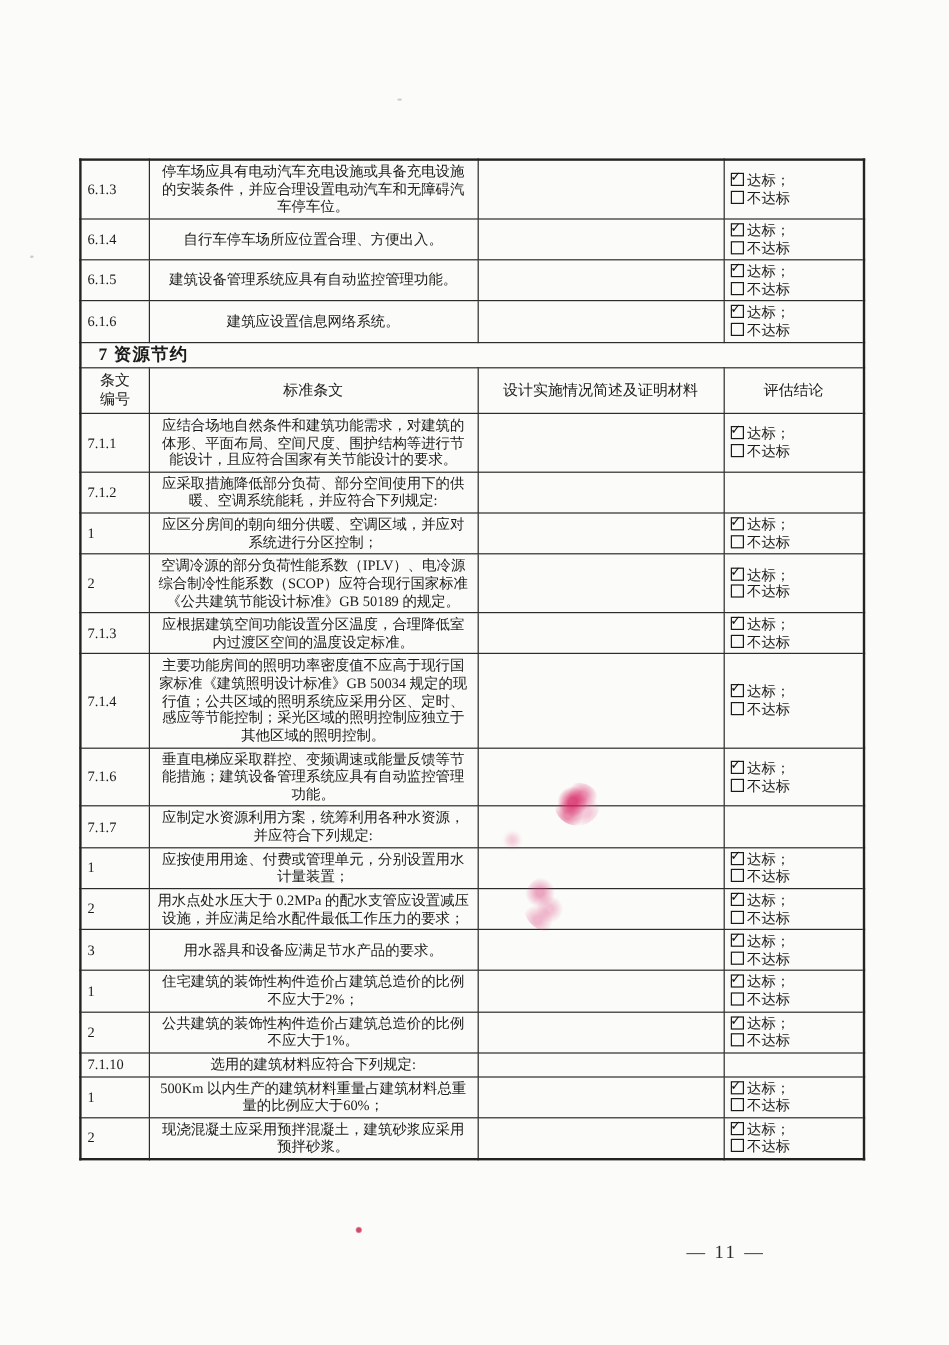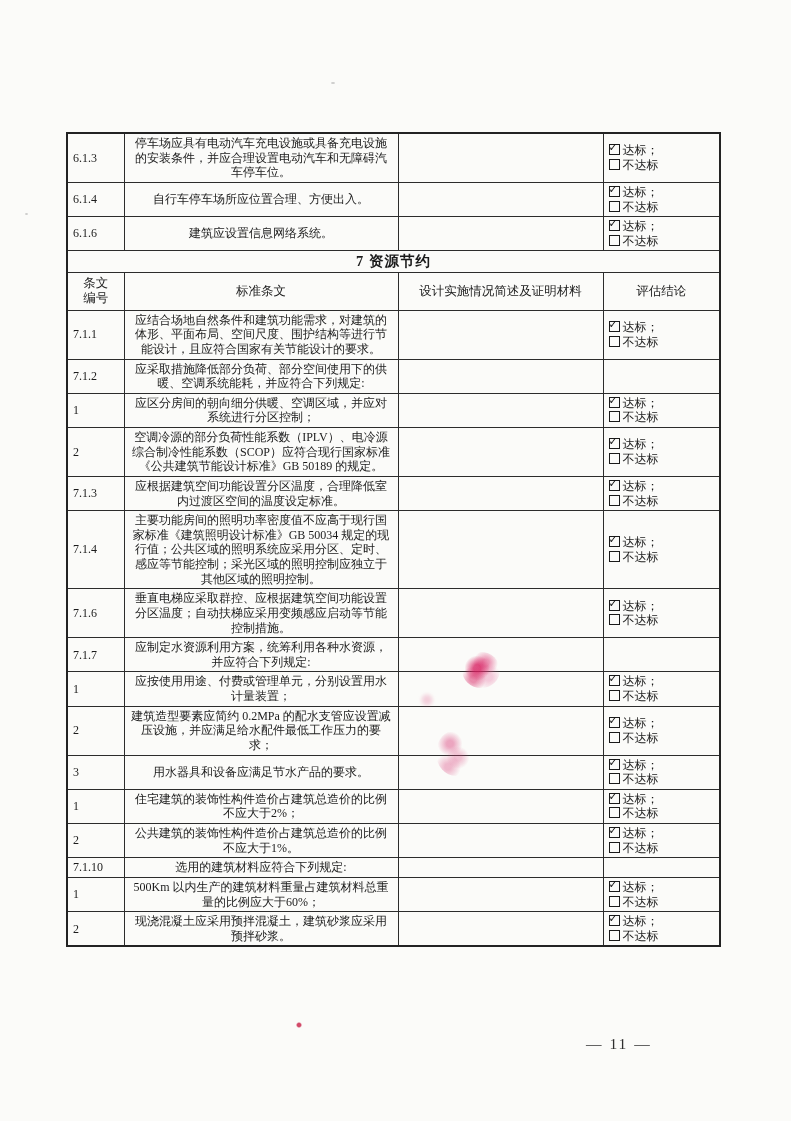--- a/index.html
+++ b/index.html
@@ -22,41 +22,41 @@
     font-size:12px;line-height:1.22;
     padding:2px 5px;
     vertical-align:middle;
     word-break:break-all;
   }
   td.c-id{font-size:12.5px;padding:2px 1px;}
   td.c-text{text-align:center;}
   td.c-design{}
   td.c-eval{padding:2px 4px;vertical-align:middle;}
   tr.section-row td{
-    text-align:center;font-weight:bold;font-size:14.5px;
+    text-align:left;font-weight:bold;font-size:14.5px;
     padding:1px 14px;line-height:1.3;letter-spacing:1px;
   }
   tr.header-row th{
     text-align:center;font-weight:normal;font-size:12.5px;
     white-space:pre-line;padding:3px 2px;
   }
   .eval-line{white-space:nowrap;}
   .cb{
     display:inline-block;width:9px;height:9px;
     border:1px solid #1a1a1a;
     margin-right:3px;vertical-align:-1px;position:relative;
   }
   .cb.checked::before{
     content:"\2713";
     position:absolute;left:-1px;top:-4px;
     font-size:11px;font-weight:bold;
     font-family:"DejaVu Sans",sans-serif;color:#111;
   }
   .page-number{
-    position:absolute;left:586px;top:1035px;
+    position:absolute;left:572px;top:1035px;
     font-size:15.5px;color:#2e2e2e;letter-spacing:2px;
   }
   .smudge{position:absolute;pointer-events:none;border-radius:50%;}
   .smudge.s1{
     left:462px;top:652px;width:38px;height:36px;
     background:
       radial-gradient(circle at 40% 45%, rgba(214,30,95,.75) 0 12%, rgba(214,30,95,0) 42%),
       radial-gradient(circle at 62% 30%, rgba(222,60,120,.55) 0 10%, rgba(222,60,120,0) 36%),
       radial-gradient(circle at 30% 75%, rgba(214,30,95,.5) 0 9%, rgba(214,30,95,0) 33%),
       radial-gradient(circle at 70% 70%, rgba(230,110,160,.35) 0 10%, rgba(230,110,160,0) 35%);
@@ -99,20 +99,29 @@
           <td class="c-text">停车场应具有电动汽车充电设施或具备充电设施的安装条件，并应合理设置电动汽车和无障碍汽车停车位。</td>
           <td class="c-design"></td>
           <td class="c-eval">
             <div class="eval-line"><span class="cb checked"></span><span>达标；</span></div>
             <div class="eval-line"><span class="cb"></span><span>不达标</span></div>
           </td>
         </tr>
         <tr>
           <td class="c-id">6.1.4</td>
           <td class="c-text">自行车停车场所应位置合理、方便出入。</td>
+          <td class="c-design"></td>
+          <td class="c-eval">
+            <div class="eval-line"><span class="cb checked"></span><span>达标；</span></div>
+            <div class="eval-line"><span class="cb"></span><span>不达标</span></div>
+          </td>
+        </tr>
+        <tr>
+          <td class="c-id">6.1.5</td>
+          <td class="c-text">建筑设备管理系统应具有自动监控管理功能。</td>
           <td class="c-design"></td>
           <td class="c-eval">
             <div class="eval-line"><span class="cb checked"></span><span>达标；</span></div>
             <div class="eval-line"><span class="cb"></span><span>不达标</span></div>
           </td>
         </tr>
         <tr>
           <td class="c-id">6.1.6</td>
           <td class="c-text">建筑应设置信息网络系统。</td>
           <td class="c-design"></td>
@@ -181,21 +190,21 @@
           <td class="c-id">7.1.4</td>
           <td class="c-text">主要功能房间的照明功率密度值不应高于现行国家标准《建筑照明设计标准》GB 50034 规定的现行值；公共区域的照明系统应采用分区、定时、感应等节能控制；采光区域的照明控制应独立于其他区域的照明控制。</td>
           <td class="c-design"></td>
           <td class="c-eval">
             <div class="eval-line"><span class="cb checked"></span><span>达标；</span></div>
             <div class="eval-line"><span class="cb"></span><span>不达标</span></div>
           </td>
         </tr>
         <tr>
           <td class="c-id">7.1.6</td>
-          <td class="c-text">垂直电梯应采取群控、应根据建筑空间功能设置分区温度；自动扶梯应采用变频感应启动等节能控制措施。</td>
+          <td class="c-text">垂直电梯应采取群控、变频调速或能量反馈等节能措施；建筑设备管理系统应具有自动监控管理功能。</td>
           <td class="c-design"></td>
           <td class="c-eval">
             <div class="eval-line"><span class="cb checked"></span><span>达标；</span></div>
             <div class="eval-line"><span class="cb"></span><span>不达标</span></div>
           </td>
         </tr>
         <tr>
           <td class="c-id">7.1.7</td>
           <td class="c-text">应制定水资源利用方案，统筹利用各种水资源，并应符合下列规定:</td>
           <td class="c-design"></td>
@@ -205,21 +214,21 @@
           <td class="c-id">1</td>
           <td class="c-text">应按使用用途、付费或管理单元，分别设置用水计量装置；</td>
           <td class="c-design"></td>
           <td class="c-eval">
             <div class="eval-line"><span class="cb checked"></span><span>达标；</span></div>
             <div class="eval-line"><span class="cb"></span><span>不达标</span></div>
           </td>
         </tr>
         <tr>
           <td class="c-id">2</td>
-          <td class="c-text">建筑造型要素应简约 0.2MPa 的配水支管应设置减压设施，并应满足给水配件最低工作压力的要求；</td>
+          <td class="c-text">用水点处水压大于 0.2MPa 的配水支管应设置减压设施，并应满足给水配件最低工作压力的要求；</td>
           <td class="c-design"></td>
           <td class="c-eval">
             <div class="eval-line"><span class="cb checked"></span><span>达标；</span></div>
             <div class="eval-line"><span class="cb"></span><span>不达标</span></div>
           </td>
         </tr>
         <tr>
           <td class="c-id">3</td>
           <td class="c-text">用水器具和设备应满足节水产品的要求。</td>
           <td class="c-design"></td>

